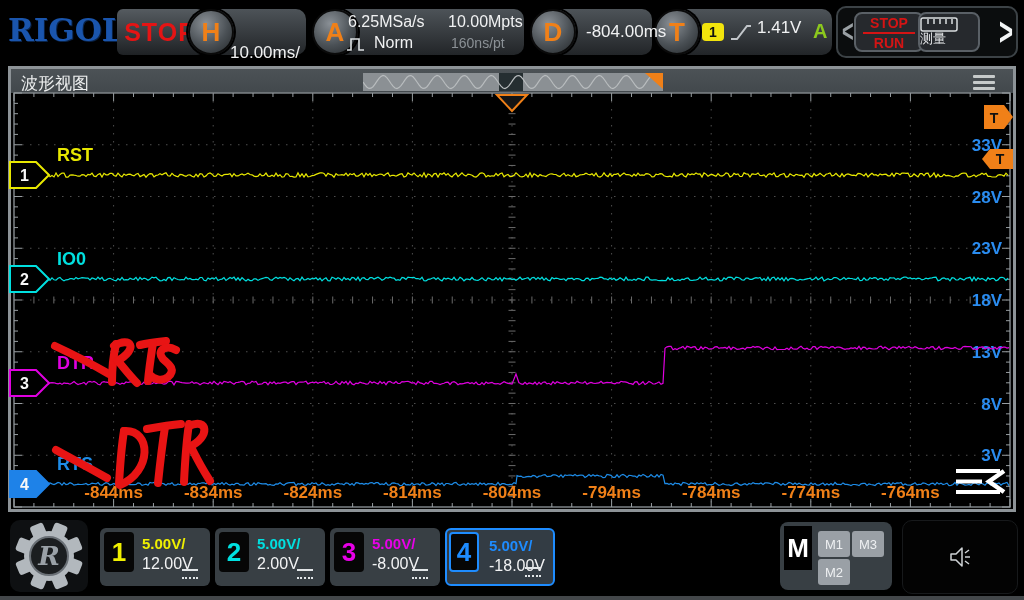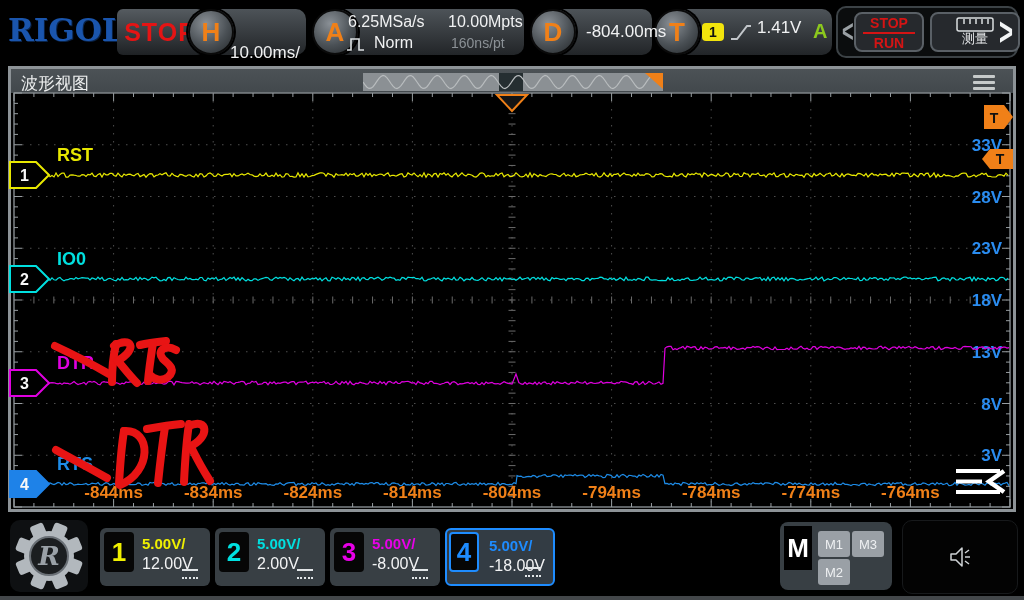--- a/index.html
+++ b/index.html
@@ -35,21 +35,21 @@
   #t-status{left:159px;top:11px;font-size:20px;font-weight:bold;color:#8cc81e;}
   #quickpanel{position:absolute;left:836px;top:6px;width:182px;height:52px;background:#0b0d0e;
         border:2px solid #3c4246;border-radius:10px;box-sizing:border-box;}
   .qchev{position:absolute;font-weight:bold;transform:scaleY(1.6);}
   #q-prev{left:4px;top:12px;font-size:20px;color:#9aa0a4;}
   #q-next{right:3px;top:10px;font-size:24px;color:#f3f5f6;}
   .qbtn{position:absolute;top:4px;height:40px;background:#26292d;border:2px solid #5a6066;border-radius:8px;box-sizing:border-box;}
   #btn-stoprun{left:16px;width:70px;}
   #btn-stoprun .t{margin-top:1px;text-align:center;font-size:14px;font-weight:bold;color:#d41414;line-height:17px;}
   #btn-stoprun .dv{height:2px;background:#d41414;margin:0 7px;}
-  #btn-measure{left:92px;width:90px;text-align:center;}
+  #btn-measure{left:80px;width:62px;text-align:left;}
   #btn-measure .lbl{position:absolute;left:0;right:0;bottom:2px;font-size:13px;color:#e6e8ea;}
   #btn-measure svg{margin-top:3px;}
 
   
   #wavewin{position:absolute;left:8px;top:66px;width:1008px;height:446px;border:3px solid #8d9397;
         background:#000;box-sizing:border-box;z-index:1;}
   #titlebar{position:absolute;left:0;top:0;right:0;height:24px;background:linear-gradient(180deg,#4c5256,#42484c);}
   #wtitle{position:absolute;left:10px;top:3px;font-size:17px;color:#eceeee;}
   #timeline{position:absolute;left:352px;top:4px;width:300px;height:18px;}
   #menu-icon{position:absolute;right:18px;top:6px;width:22px;}

